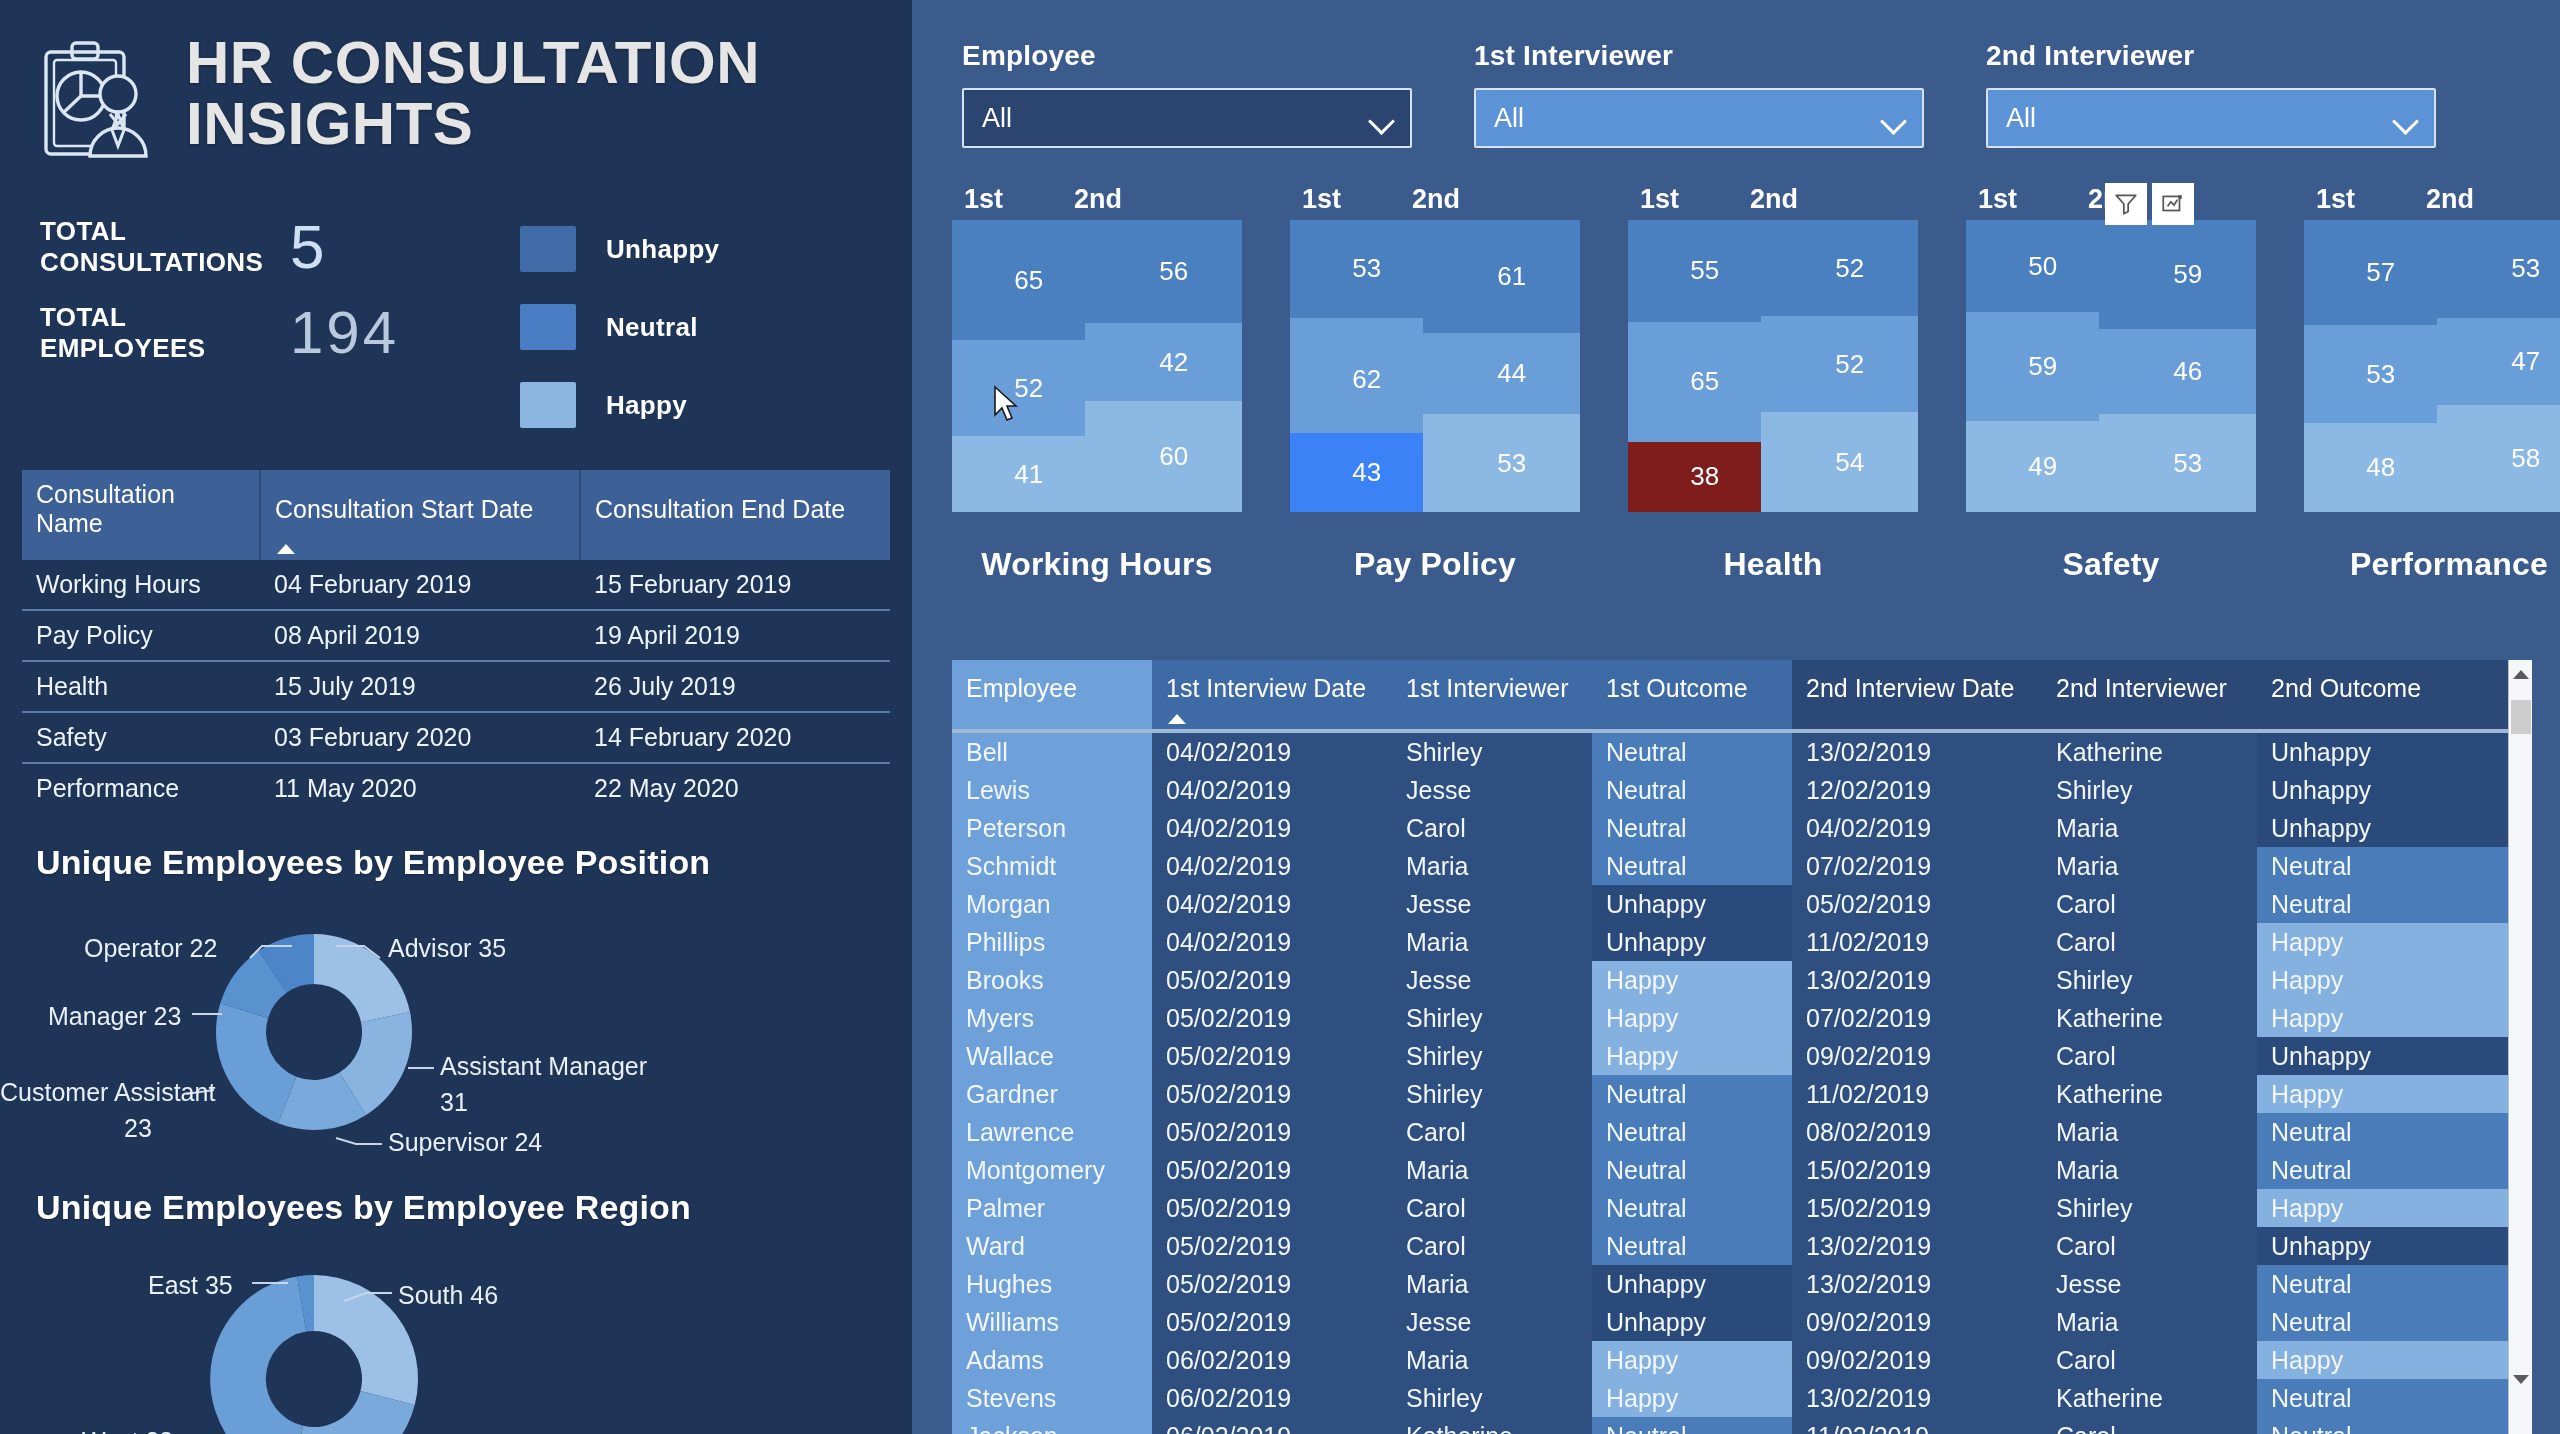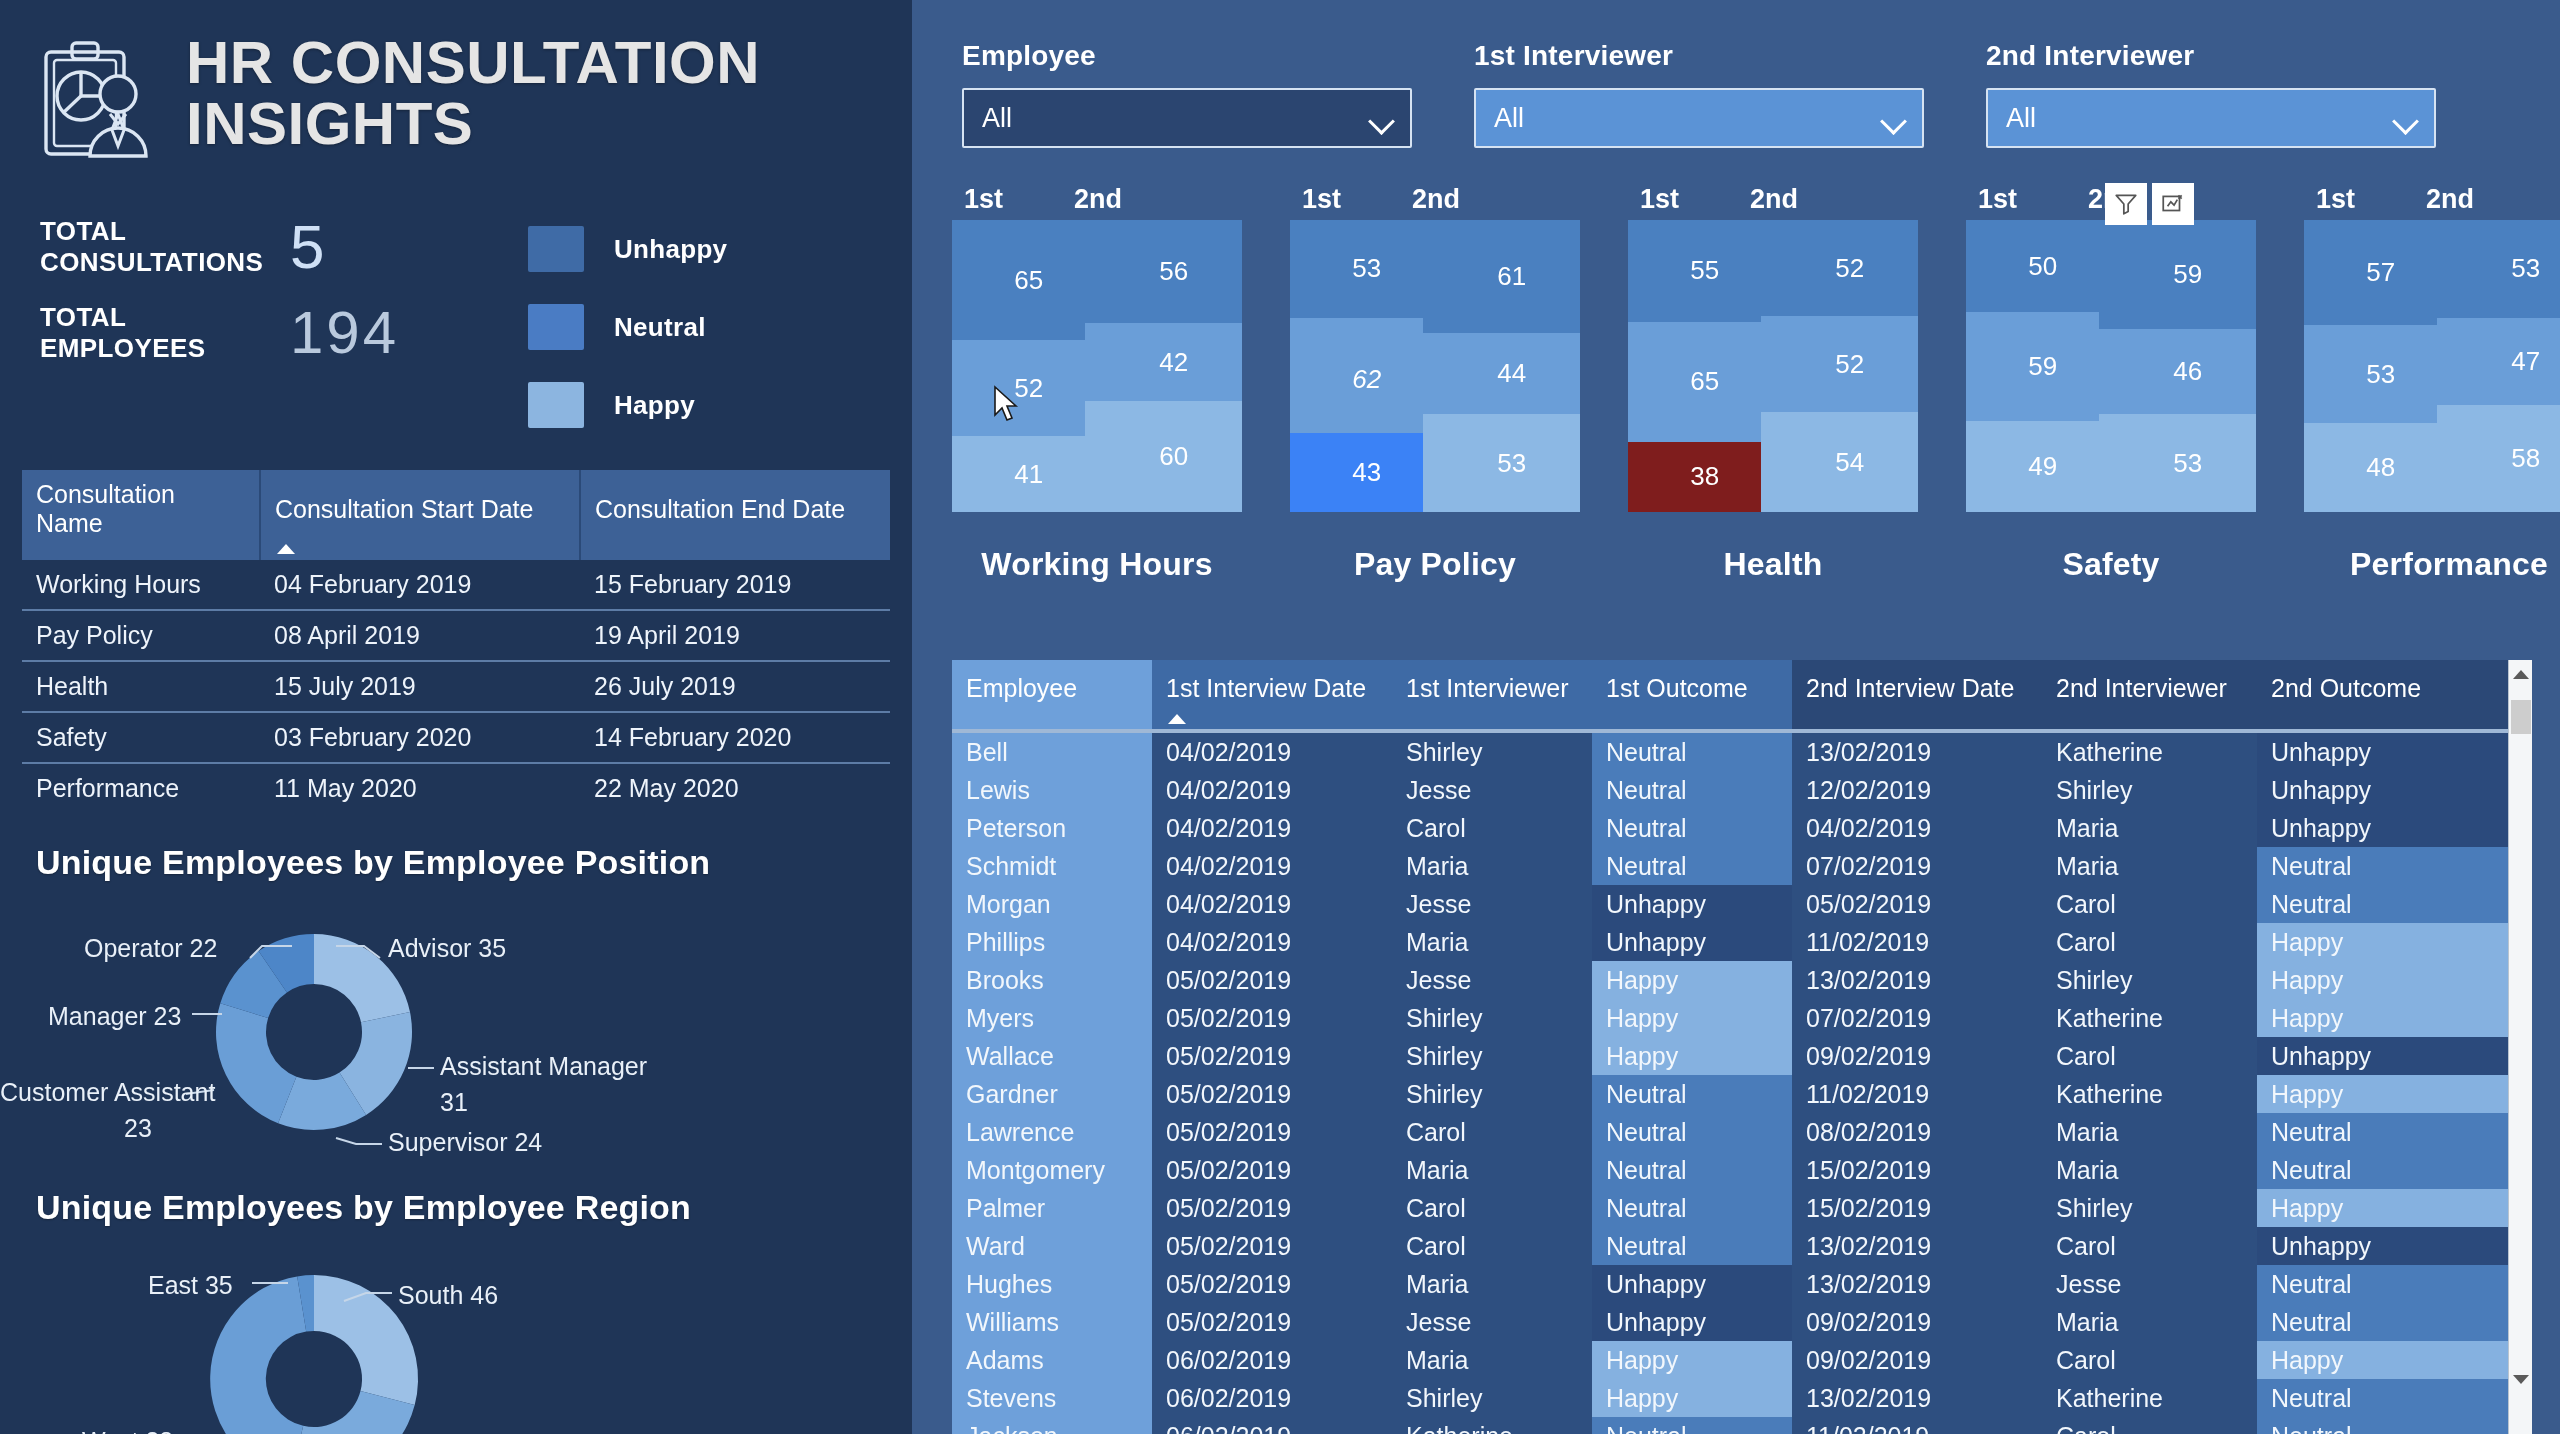--- a/index.html
+++ b/index.html
@@ -32,21 +32,21 @@
     font-size: 60px;
     font-weight: bold;
     line-height: 1.02;
     letter-spacing: 0.5px;
     padding-top: 4px;
     text-shadow: 0 1px 3px rgba(0,0,0,.35);
   }
 
   
   #kpi-area {
-    display: flex; padding: 30px 0 0 40px; gap: 8px;
+    display: flex; padding: 30px 0 0 40px; gap: 0;
   }
   #kpis { width: 480px; }
   .kpi-row { display: flex; align-items: center; height: 86px; }
   .kpi-label {
     width: 250px;
     color: #ffffff; font-weight: bold;
     font-size: 26px; line-height: 1.18;
     letter-spacing: .4px;
   }
   .kpi-val1 { color: #cfe0f5; font-size: 62px; font-weight: 400; line-height: 1; }
@@ -436,21 +436,21 @@
           </div>
           <div class="tm-title">Working Hours</div>
         </div>
         <div class="tm">
           <div class="tm-heads">
             <div class="tm-head a">1st</div>
             <div class="tm-head b">2nd</div>
           </div>
           <div class="tm-body">
             <div class="tile" style="left: 0px; top: 0px; width: 133.4px; height: 97.9494px; background: rgb(74, 128, 192);">53</div>
-            <div class="tile" style="left: 0px; top: 97.9494px; width: 133.4px; height: 124px; background: rgb(106, 158, 216); font-style: italic;">62</div>
+            <div class="tile" style="left: 0px; top: 97.9494px; width: 133.4px; height: 124px; background: rgb(106, 158, 216);">62</div>
             <div class="tile" style="left: 0px; top: 212.532px; width: 133.4px; height: 79.4684px; background: #3b82f6;">43</div>
             <div class="tile" style="left: 133.4px; top: 0px; width: 156.6px; height: 112.734px; background: rgb(74, 128, 192);">61</div>
             <div class="tile" style="left: 133.4px; top: 112.734px; width: 156.6px; height: 81.3165px; background: rgb(106, 158, 216);">44</div>
             <div class="tile" style="left: 133.4px; top: 194.051px; width: 156.6px; height: 97.9494px; background: rgb(140, 184, 228);">53</div>
           </div>
           <div class="tm-title">Pay Policy</div>
         </div>
         <div class="tm">
           <div class="tm-heads">
             <div class="tm-head a">1st</div>

